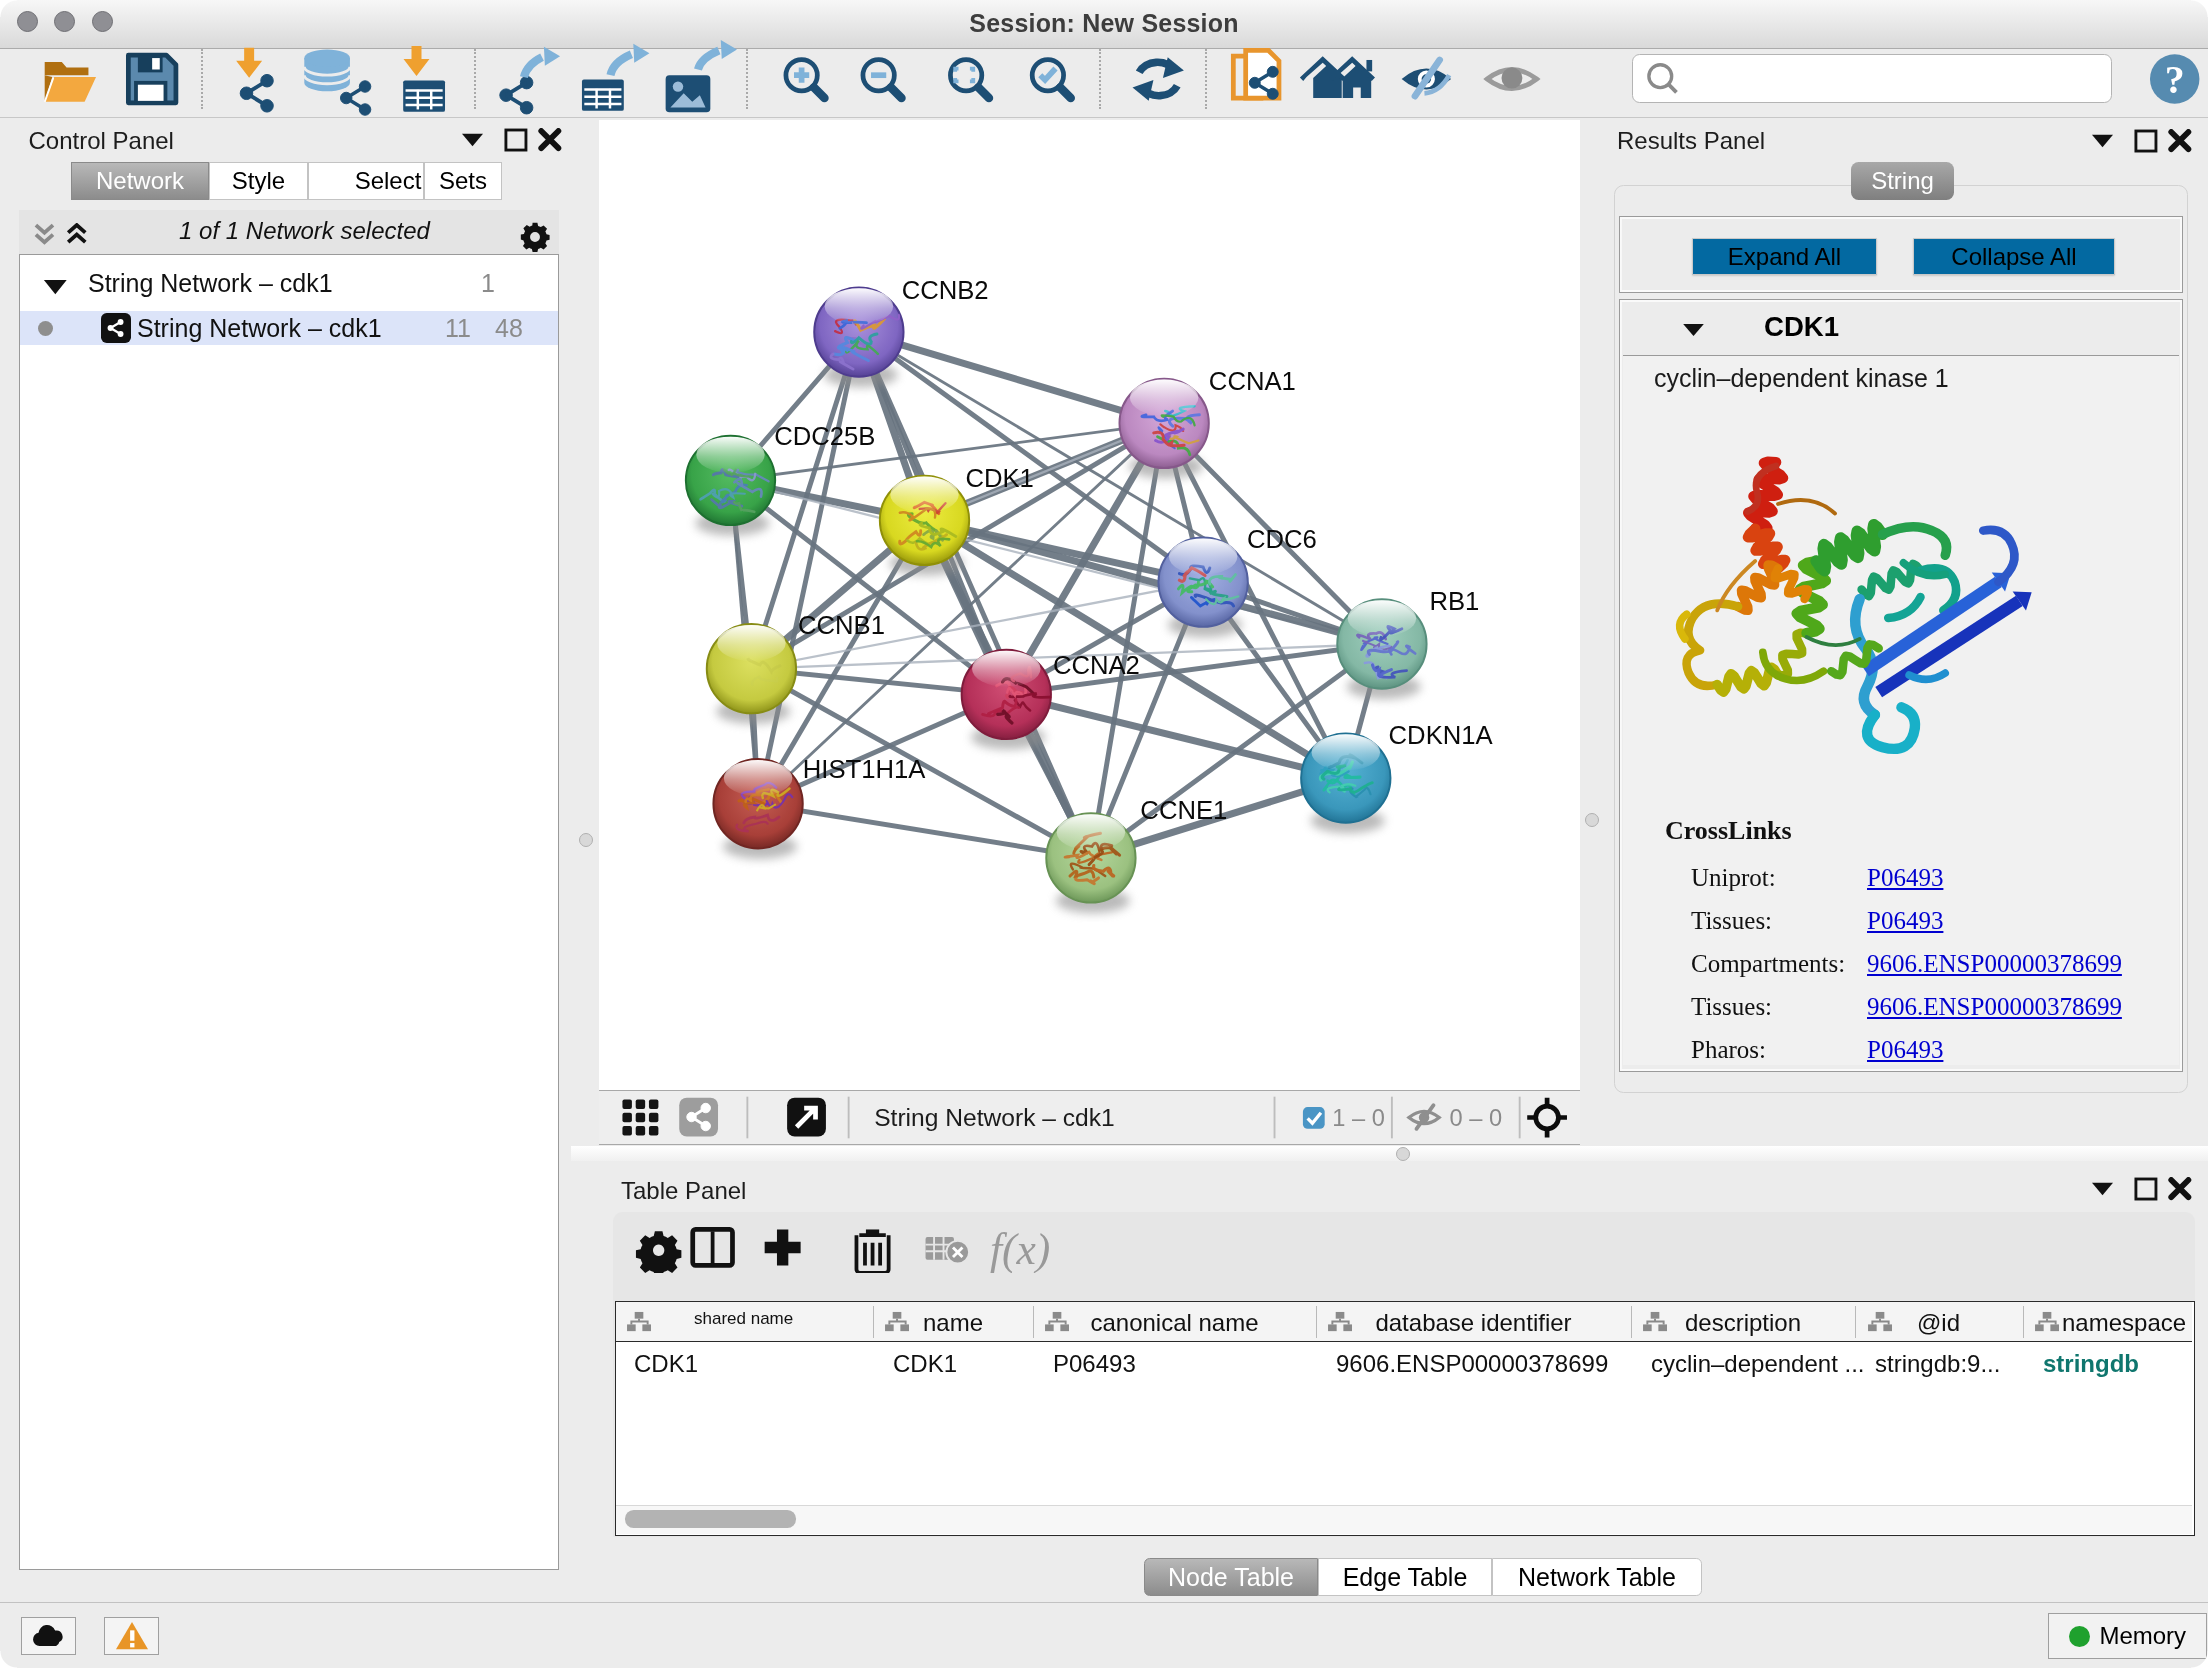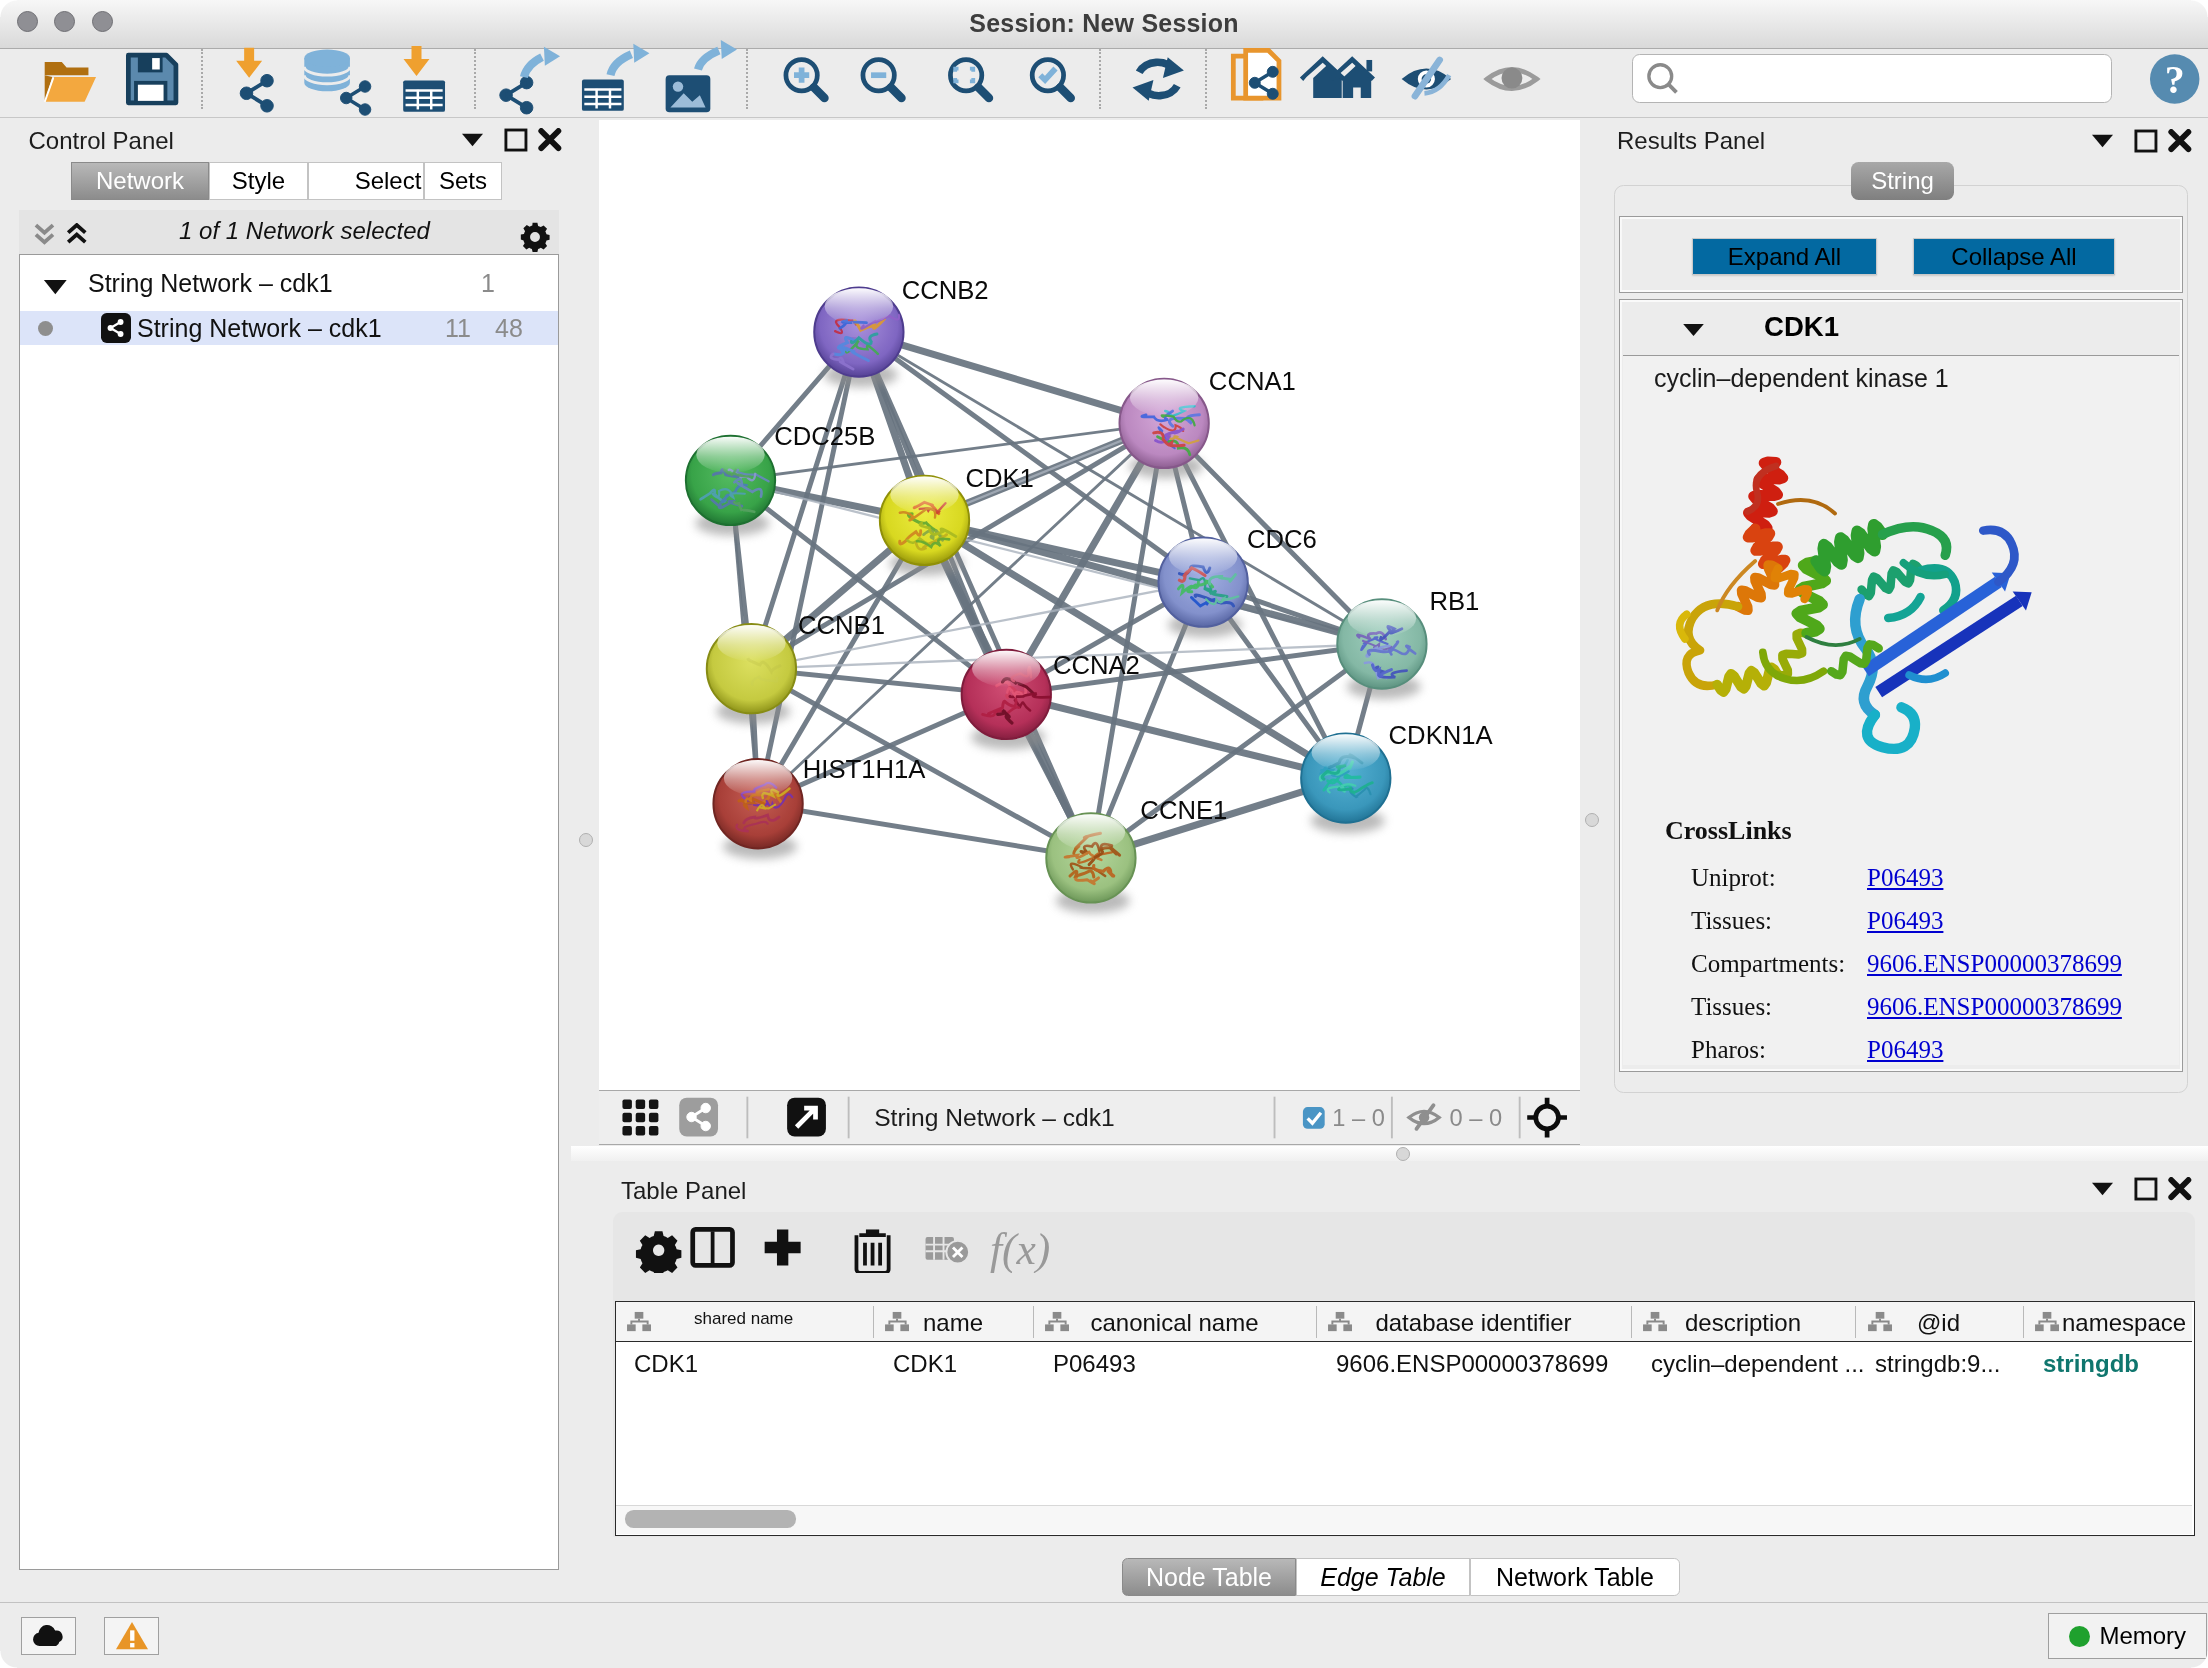--- a/index.html
+++ b/index.html
@@ -34,21 +34,21 @@
 
 #rpanel { left:1614px; top:185px; width:574px; height:908px; background:#ececec;
   border:1px solid #d2d2d2; border-radius:9.5px; }
 .btn { background:#0369a1; border:1px solid #c9c9c9; border-radius:1px; font-size:24px;
   display:flex; align-items:center; justify-content:center; color:#000;
   box-shadow:0 1px 1.9px rgba(0,0,0,0.15); }
 
 #tpanel { left:613px; top:1212px; width:1582px; height:325px; background:#e6e6e6; border-radius:9.5px 9.5px 0 0; }
 #ttable { left:615px; top:1301px; width:1580px; height:235px; background:#fff; border:1.9px solid #2a2a2a; }
 
-.btab { height:38px; font-size:25px; display:flex; align-items:center; justify-content:center; }
+.btab { height:38px; font-size:25px; display:flex; align-items:center; justify-content:center;margin-left:22px; }
 
 #bottombar { left:0; top:1602px; width:2208px; height:67px; background:#ececec; border-top:1px solid #c2c2c2; }
 .sqbtn { width:55px; height:38px; background:#f4f4f4; border:1px solid #a0a0a0;
   display:flex; align-items:center; justify-content:center; }
 </style>
 </head>
 <body>
 
 <div class="abs" id="titlebar"></div>
 <div class="abs tl" style="left:17px;"></div>
@@ -761,21 +761,21 @@
 <div class="abs" style="left:437px; top:48px; font-size:24px; color:#111;">P06493</div>
 <div class="abs" style="left:720px; top:48px; font-size:24px; color:#111;">9606.ENSP00000378699</div>
 <div class="abs" style="left:1035px; top:48px; font-size:24px; color:#111;">cyclin–dependent ...</div>
 <div class="abs" style="left:1259px; top:48px; font-size:24px; color:#111;">stringdb:9...</div>
 <div class="abs" style="left:1427px; top:48px; font-size:24px; color:#0f766e;font-weight:bold;">stringdb</div>
 <div class="abs" style="left:0px; top:203px; width:1576px; height:28.5px; background:#f7f7f7; border-top:1px solid #d8d8d8;"></div>
 <div class="abs" style="left:8.6px; top:208px; width:171px; height:18px; background:#b3b3b3; border-radius:8.6px;"></div>
   </div>
 
 <div class="abs btab tabsel" style="left:1122px; top:1558px; width:174px; border-radius:5.7px 0 0 5.7px;">Node Table</div>
-<div class="abs btab" style="left:1296px; top:1558px; width:174px; background:#fff; border:1px solid #c3c3c3;font-style:italic;">Edge Table</div>
+<div class="abs btab" style="left:1296px; top:1558px; width:174px; background:#fff; border:1px solid #c3c3c3;">Edge Table</div>
 <div class="abs btab" style="left:1470px; top:1558px; width:210px; background:#fff; border:1px solid #c3c3c3; border-radius:0 5.7px 5.7px 0;">Network Table</div>
 
 <div class="abs" id="bottombar"></div>
 <div class="abs sqbtn" style="left:21px; top:1617px;">
   <svg width="38" height="27" viewBox="0 0 40 28">
       <path fill="#111" d="M10 24 a7 7 0 0 1 -1-13.9 a9 9 0 0 1 17.4-2.3 a6.5 6.5 0 0 1 4.4 12.1 a5 5 0 0 1 -3.3 4.1 z"></path>
     </svg>
 </div>
 <div class="abs sqbtn" style="left:104px; top:1617px;">
   <svg width="36" height="32" viewBox="0 0 38 34">

